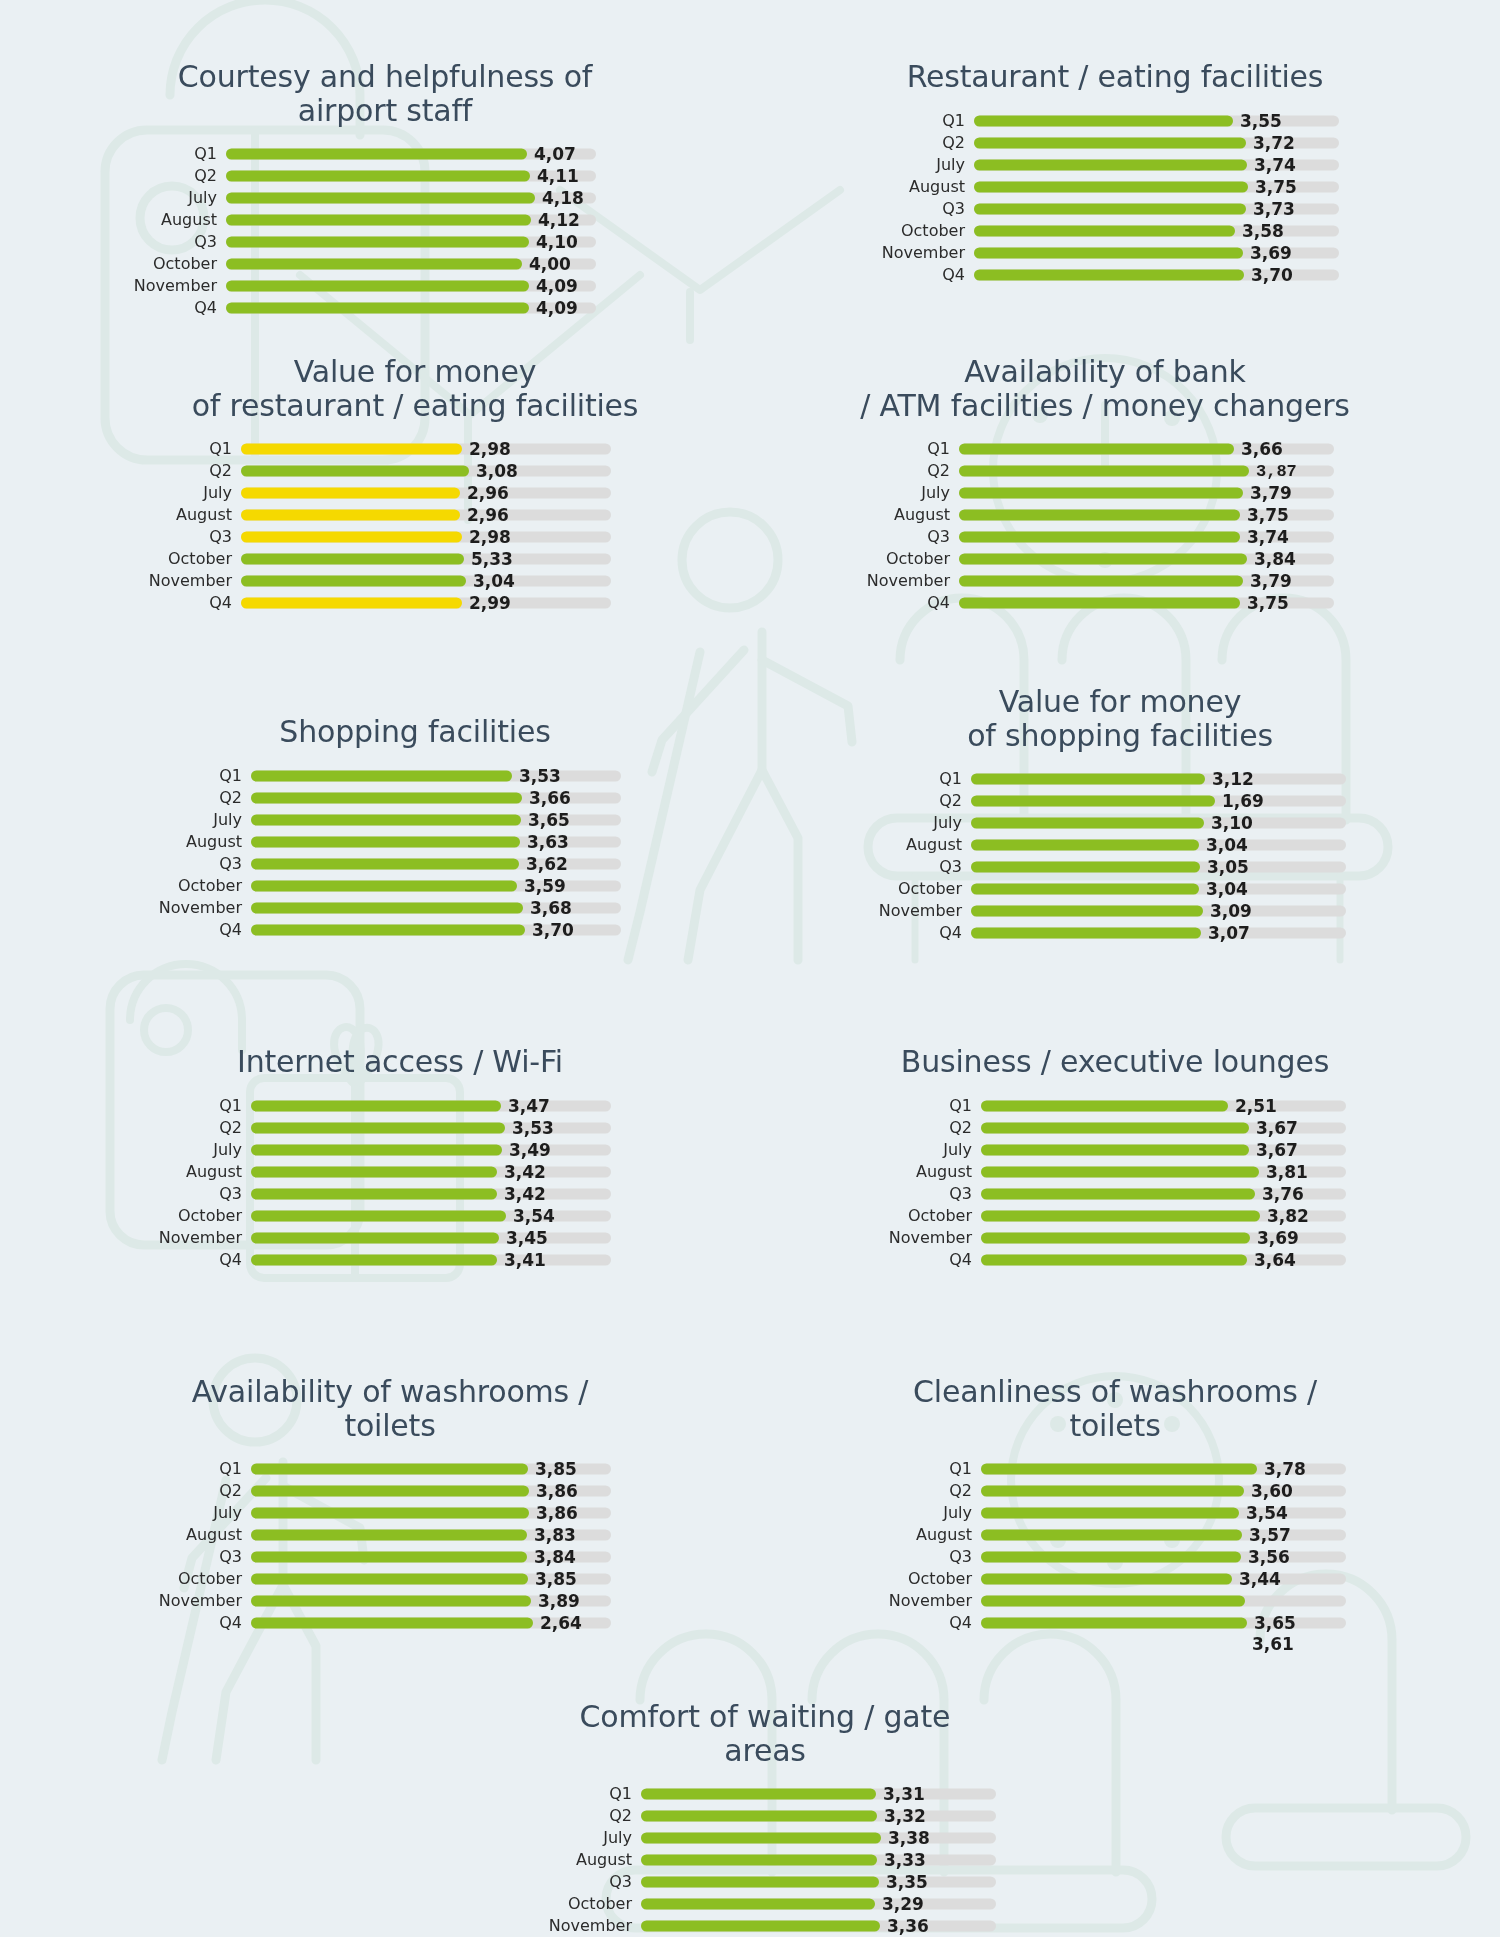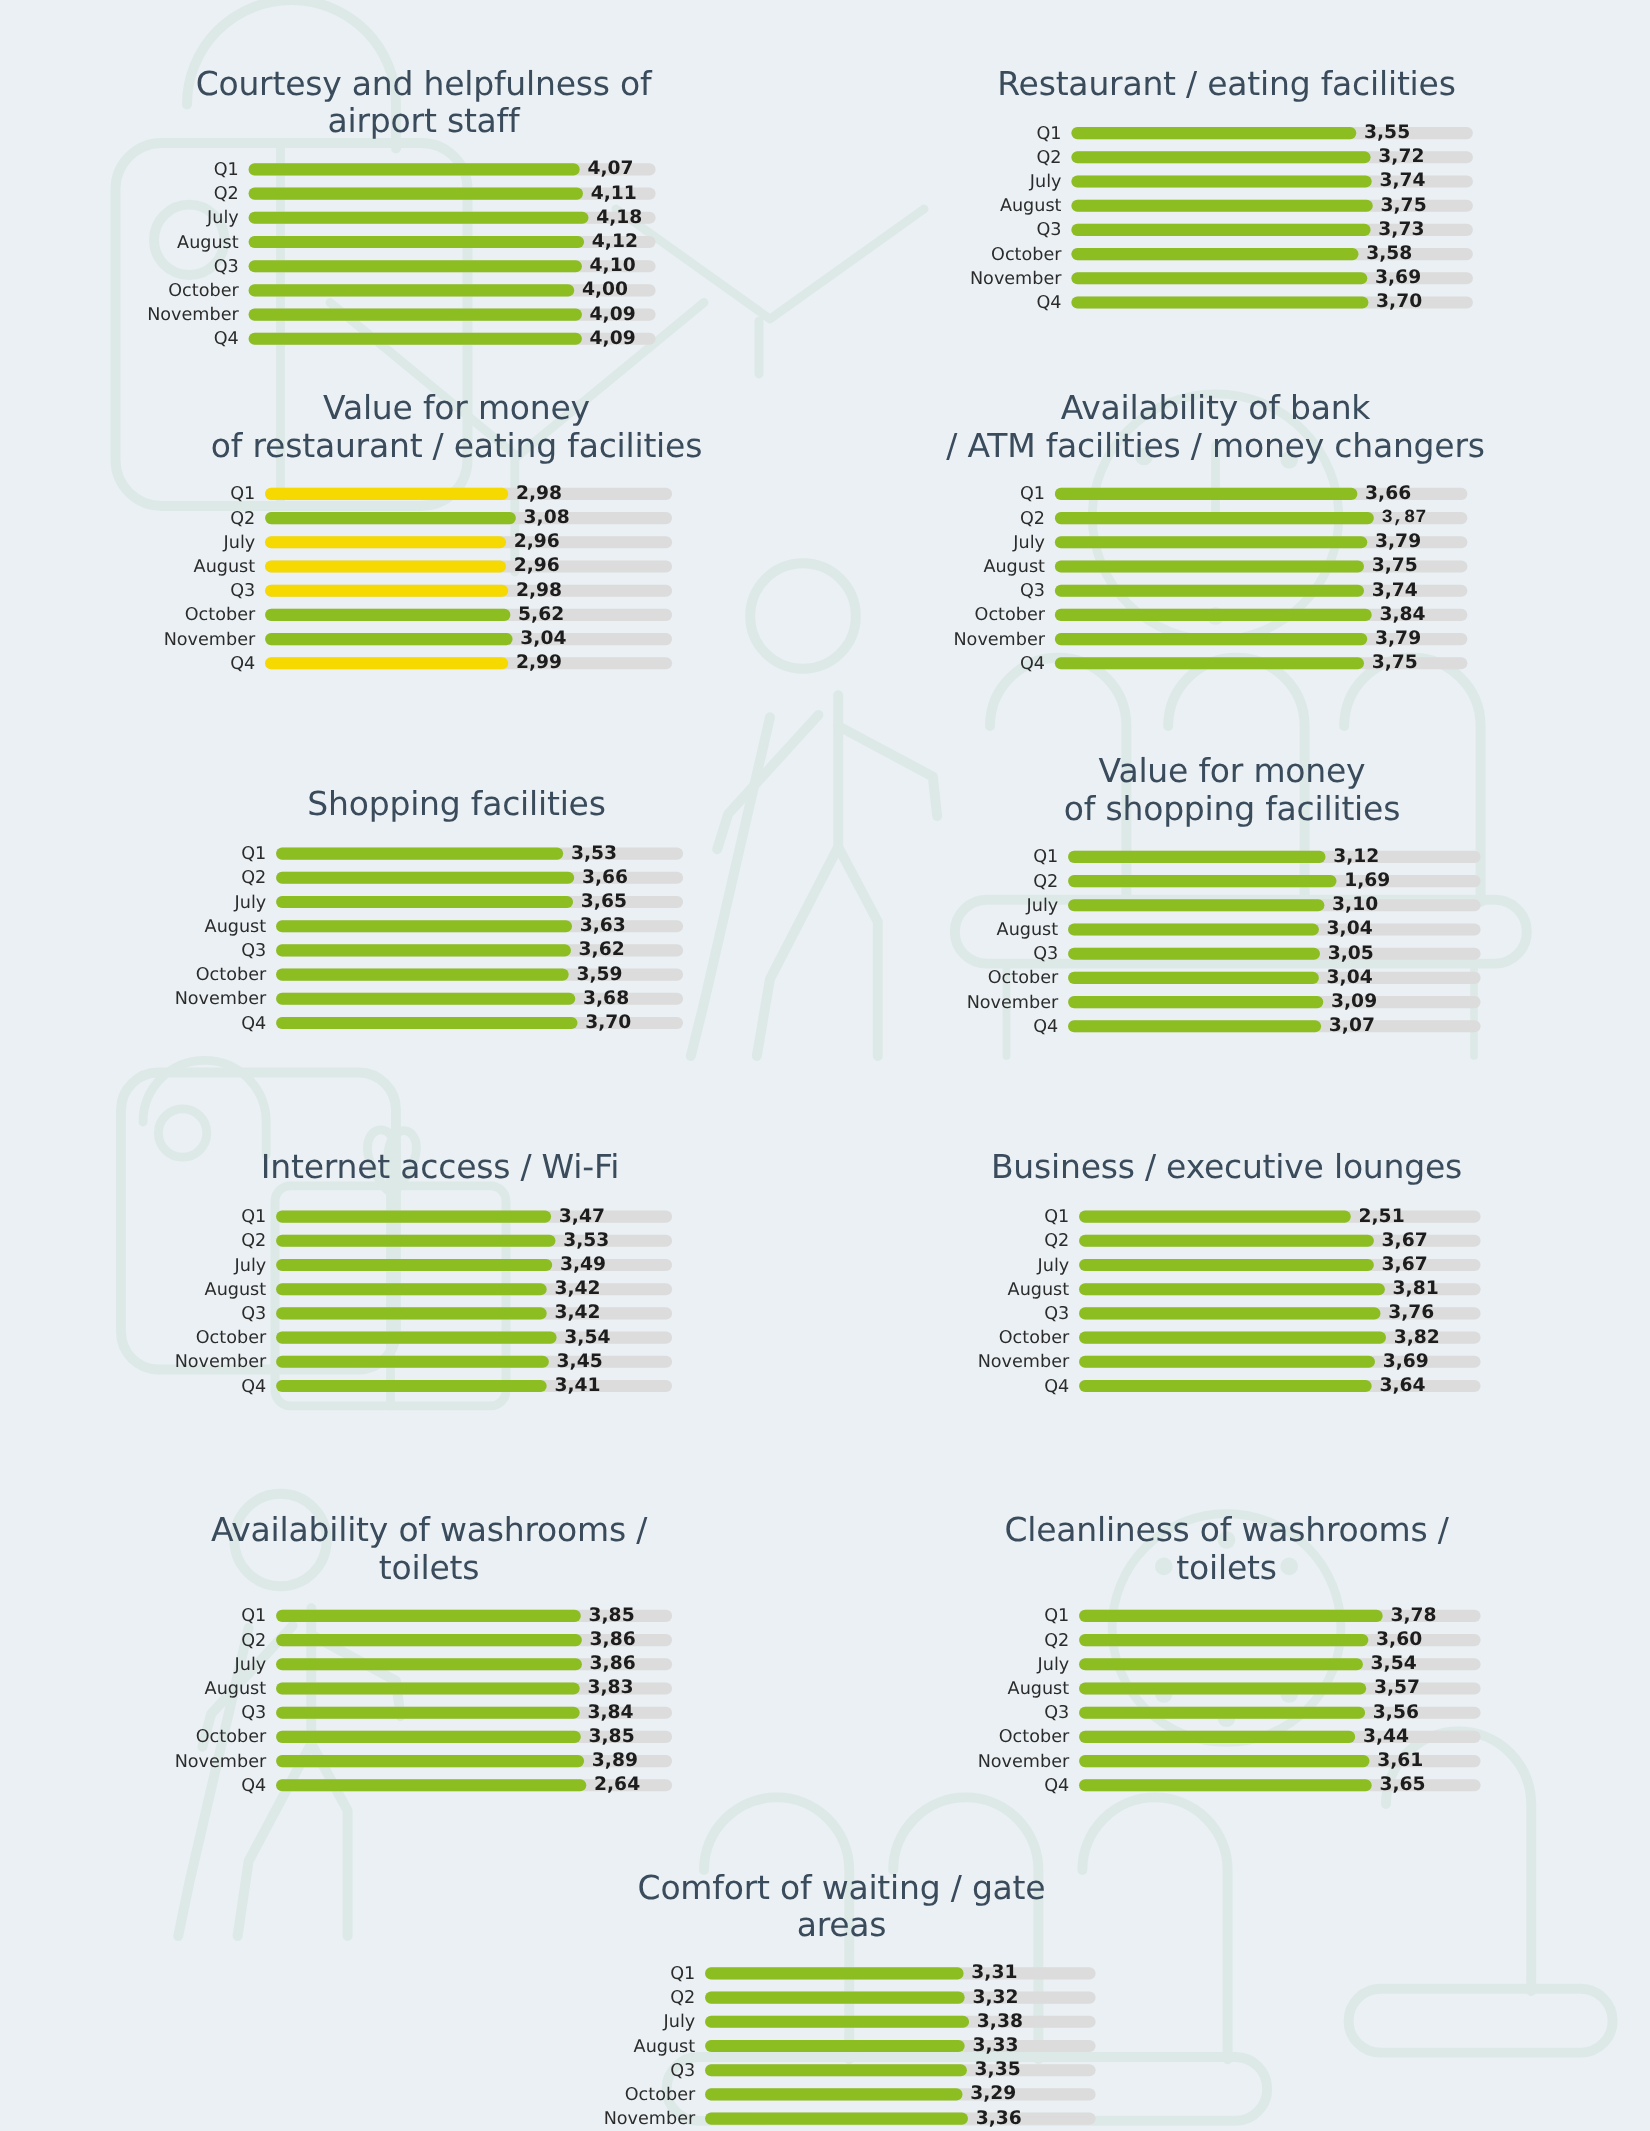--- a/index.html
+++ b/index.html
@@ -363,21 +363,21 @@
             <div class="track" style="width: 370px;"></div>
             <div class="fill low" style="width: 221px;"></div>
             <div class="value" style="left: 221px;">2,98</div>
           </div>
         </div>
         <div class="row">
           <div class="row-label" style="width: 92px;">October</div>
           <div class="bar-area">
             <div class="track" style="width: 370px;"></div>
             <div class="fill" style="width: 223px;"></div>
-            <div class="value" style="left: 223px;">5,62</div>
+            <div class="value" style="left: 223px;">5,33</div>
           </div>
         </div>
         <div class="row">
           <div class="row-label" style="width: 92px;">November</div>
           <div class="bar-area">
             <div class="track" style="width: 370px;"></div>
             <div class="fill" style="width: 225px;"></div>
             <div class="value" style="left: 225px;">3,04</div>
           </div>
         </div>
@@ -856,21 +856,21 @@
             <div class="track" style="width: 365px;"></div>
             <div class="fill" style="width: 251px;"></div>
             <div class="value" style="left: 251px;">3,44</div>
           </div>
         </div>
         <div class="row">
           <div class="row-label" style="width: 92px;">November</div>
           <div class="bar-area">
             <div class="track" style="width: 365px;"></div>
             <div class="fill" style="width: 264px;"></div>
-            <div class="value" style="left: 264px;">3,61</div>
+            <div class="value" style="left: 264px; margin-top: 43px;">3,61</div>
           </div>
         </div>
         <div class="row">
           <div class="row-label" style="width: 92px;">Q4</div>
           <div class="bar-area">
             <div class="track" style="width: 365px;"></div>
             <div class="fill" style="width: 266px;"></div>
             <div class="value" style="left: 266px;">3,65</div>
           </div>
         </div>

